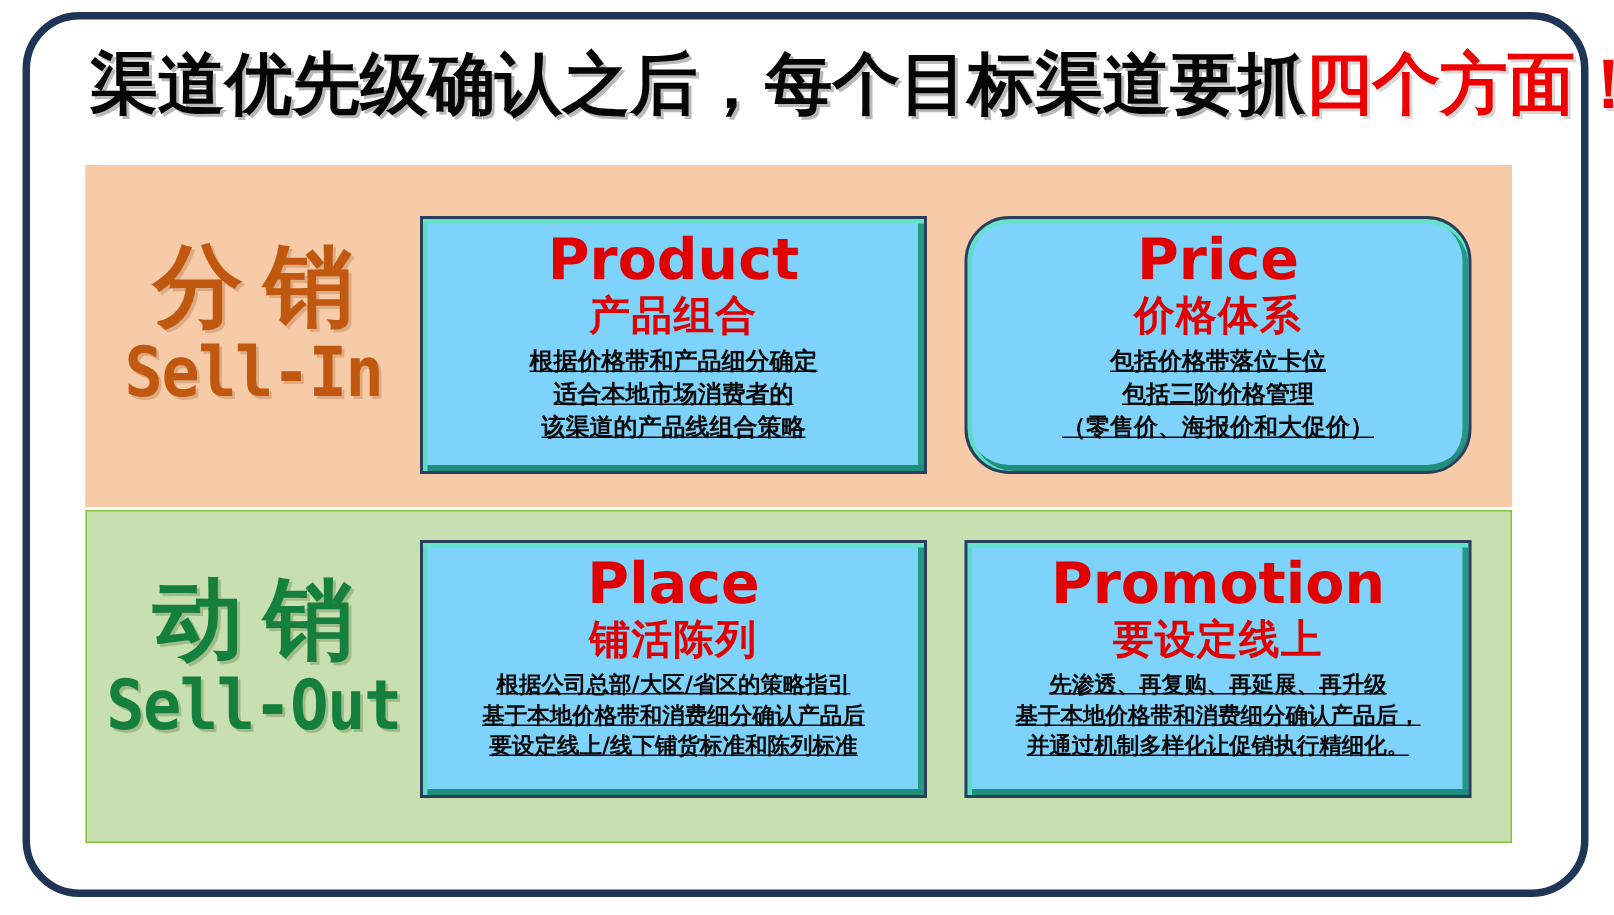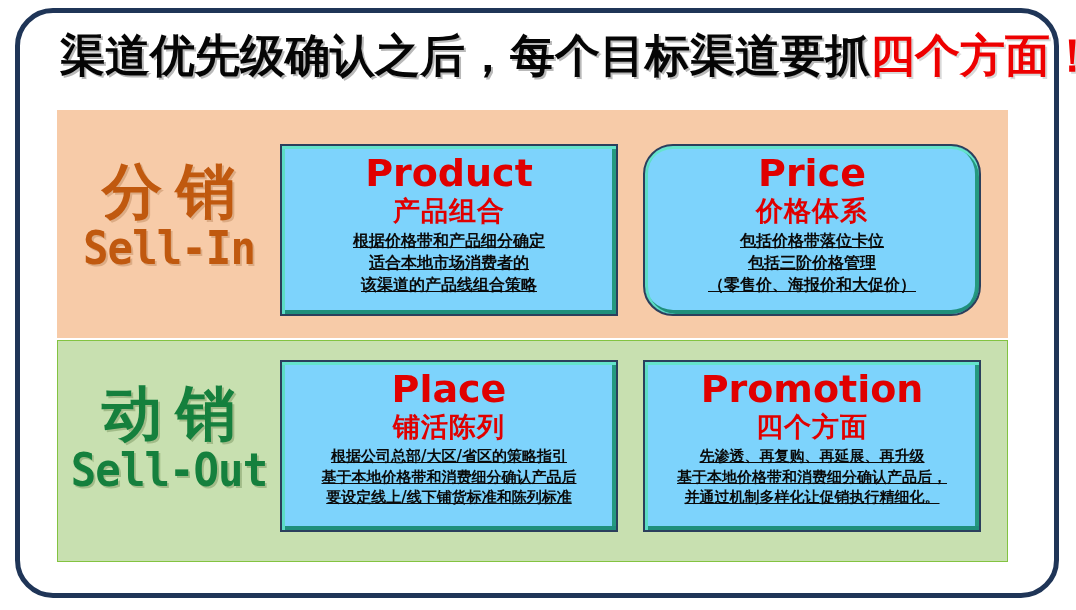--- a/index.html
+++ b/index.html
@@ -211,21 +211,21 @@
         <div>根据公司总部/大区/省区的策略指引</div>
         <div>基于本地价格带和消费细分确认产品后</div>
         <div>要设定线上/线下铺货标准和陈列标准</div>
       </div>
     </div>
   </div>
 
   <div class="card" id="card-promotion">
     <div class="card-inner">
       <div class="card-en">Promotion</div>
-      <div class="card-cn">四个方面</div>
+      <div class="card-cn">要设定线上</div>
       <div class="card-body">
         <div>先渗透、再复购、再延展、再升级</div>
         <div>基于本地价格带和消费细分确认产品后，</div>
         <div>并通过机制多样化让促销执行精细化。</div>
       </div>
     </div>
   </div>
 
 </div>
 

